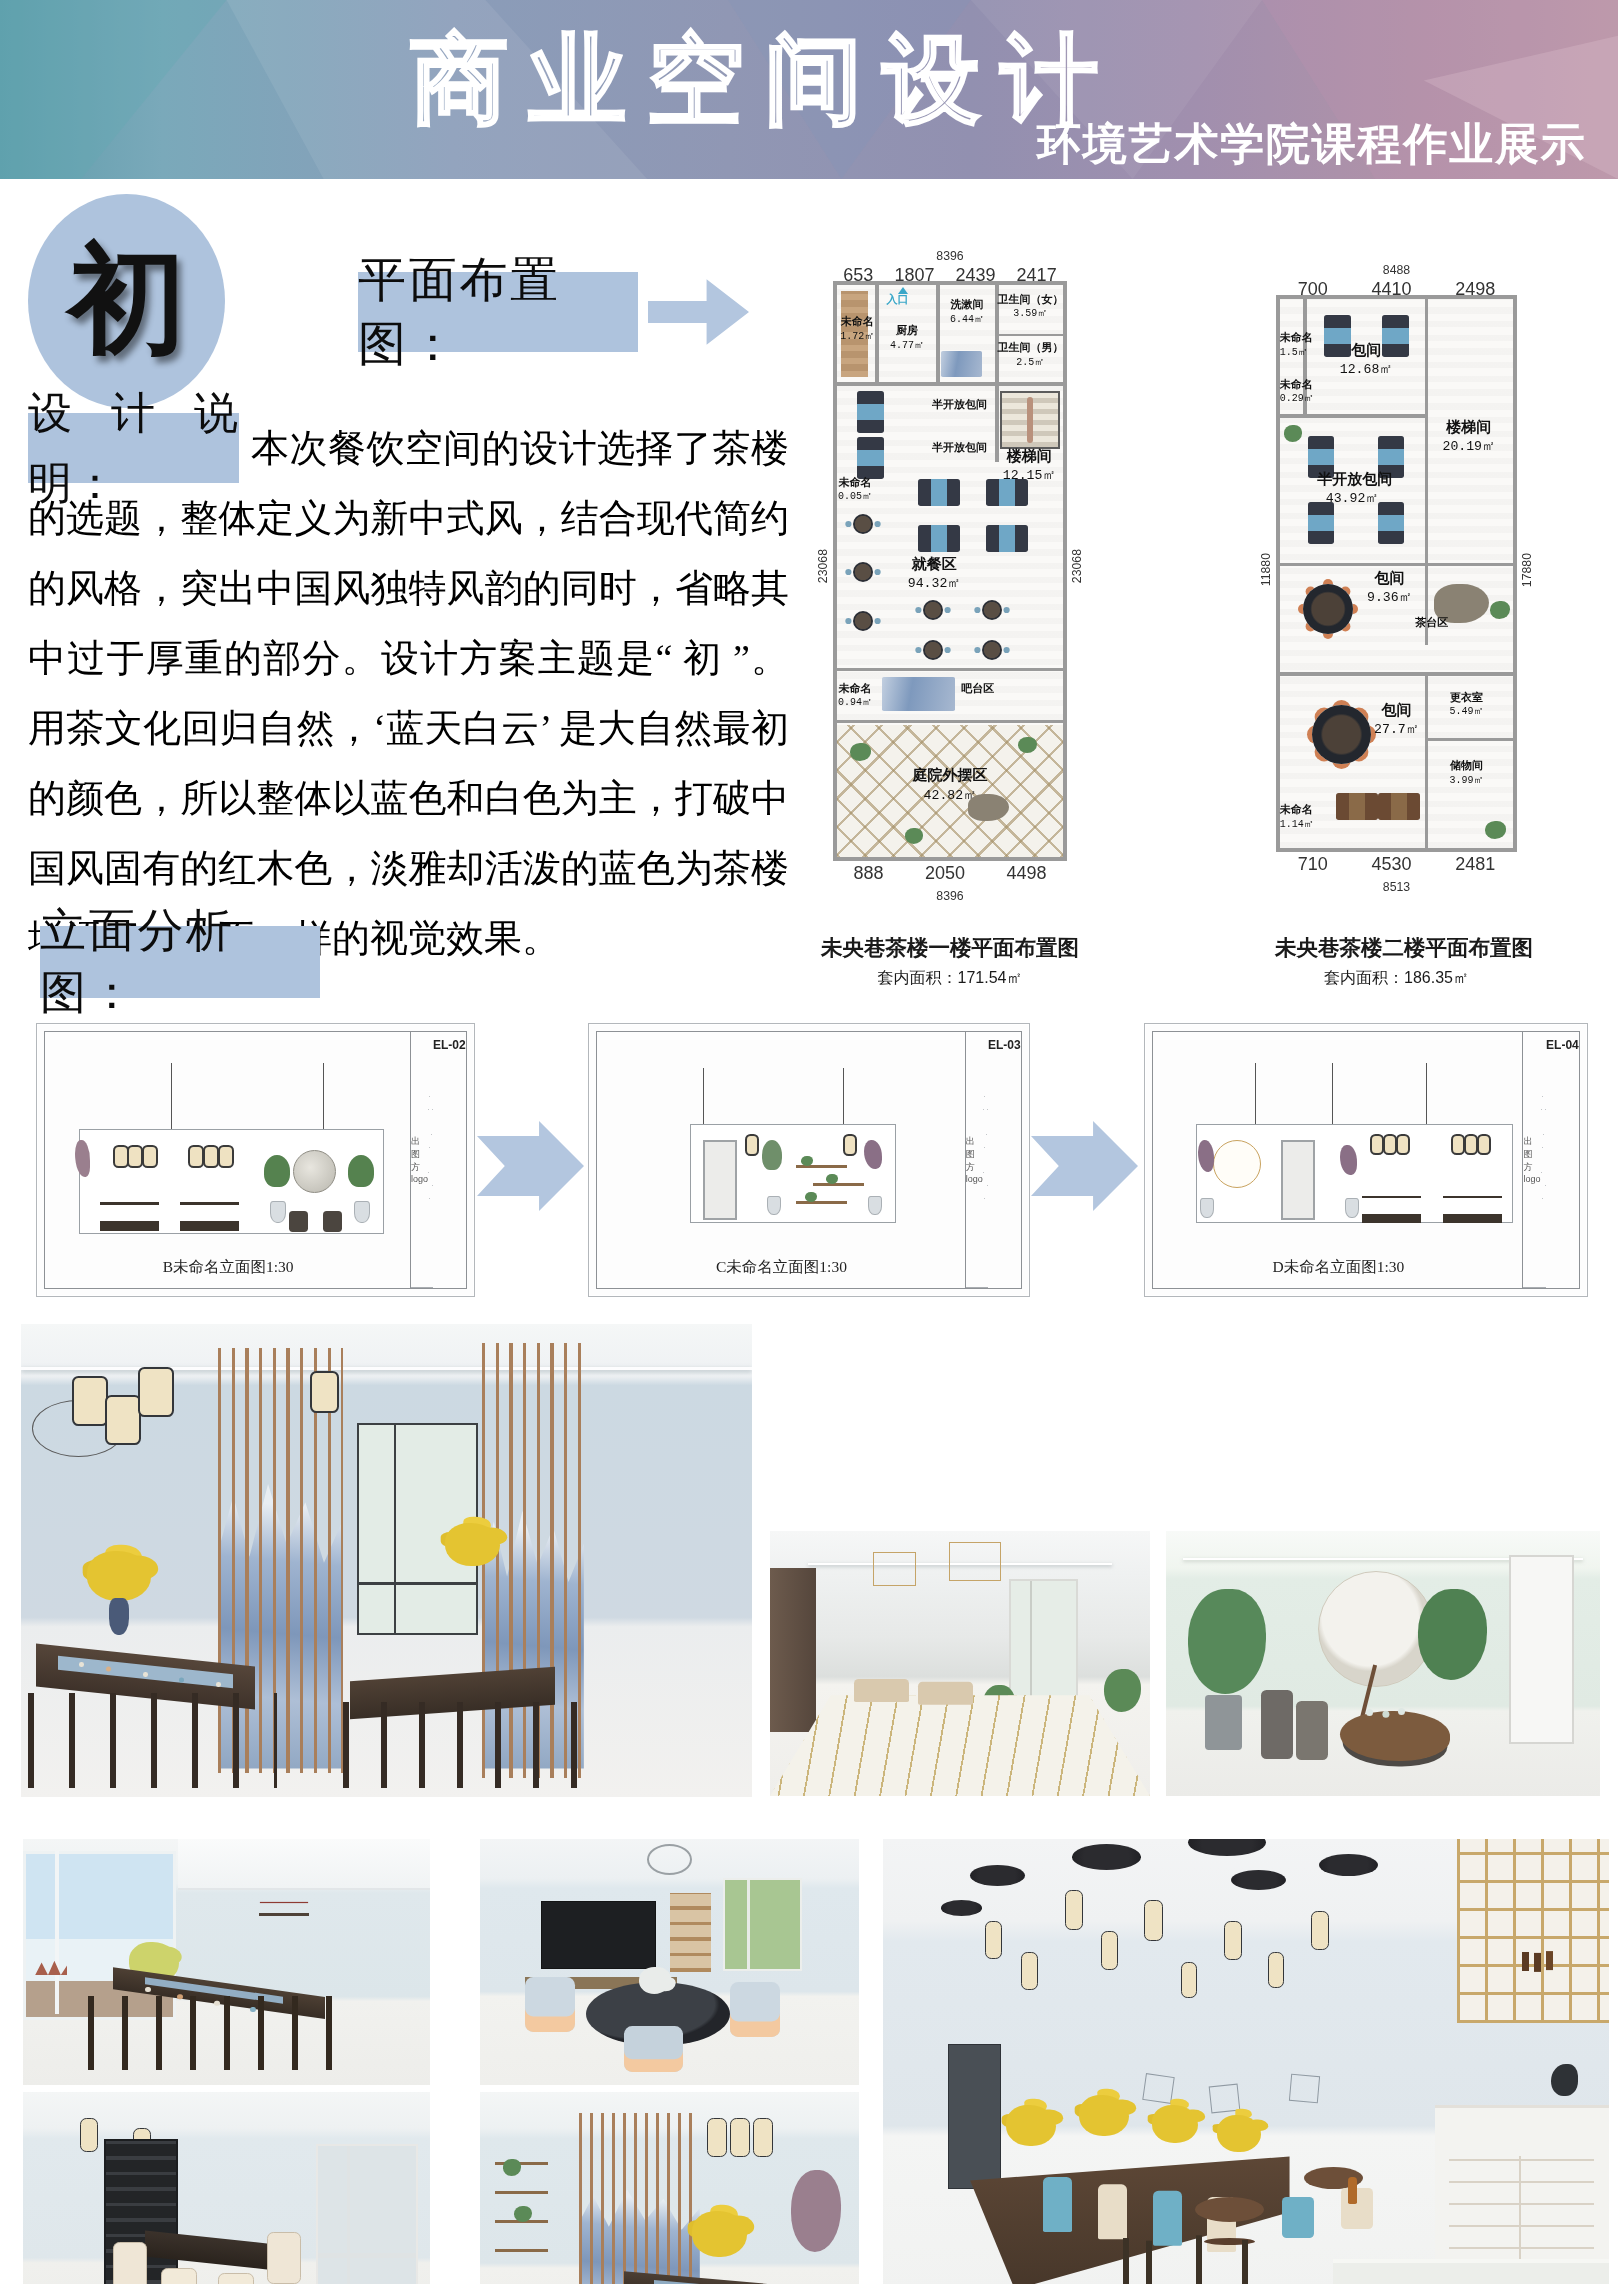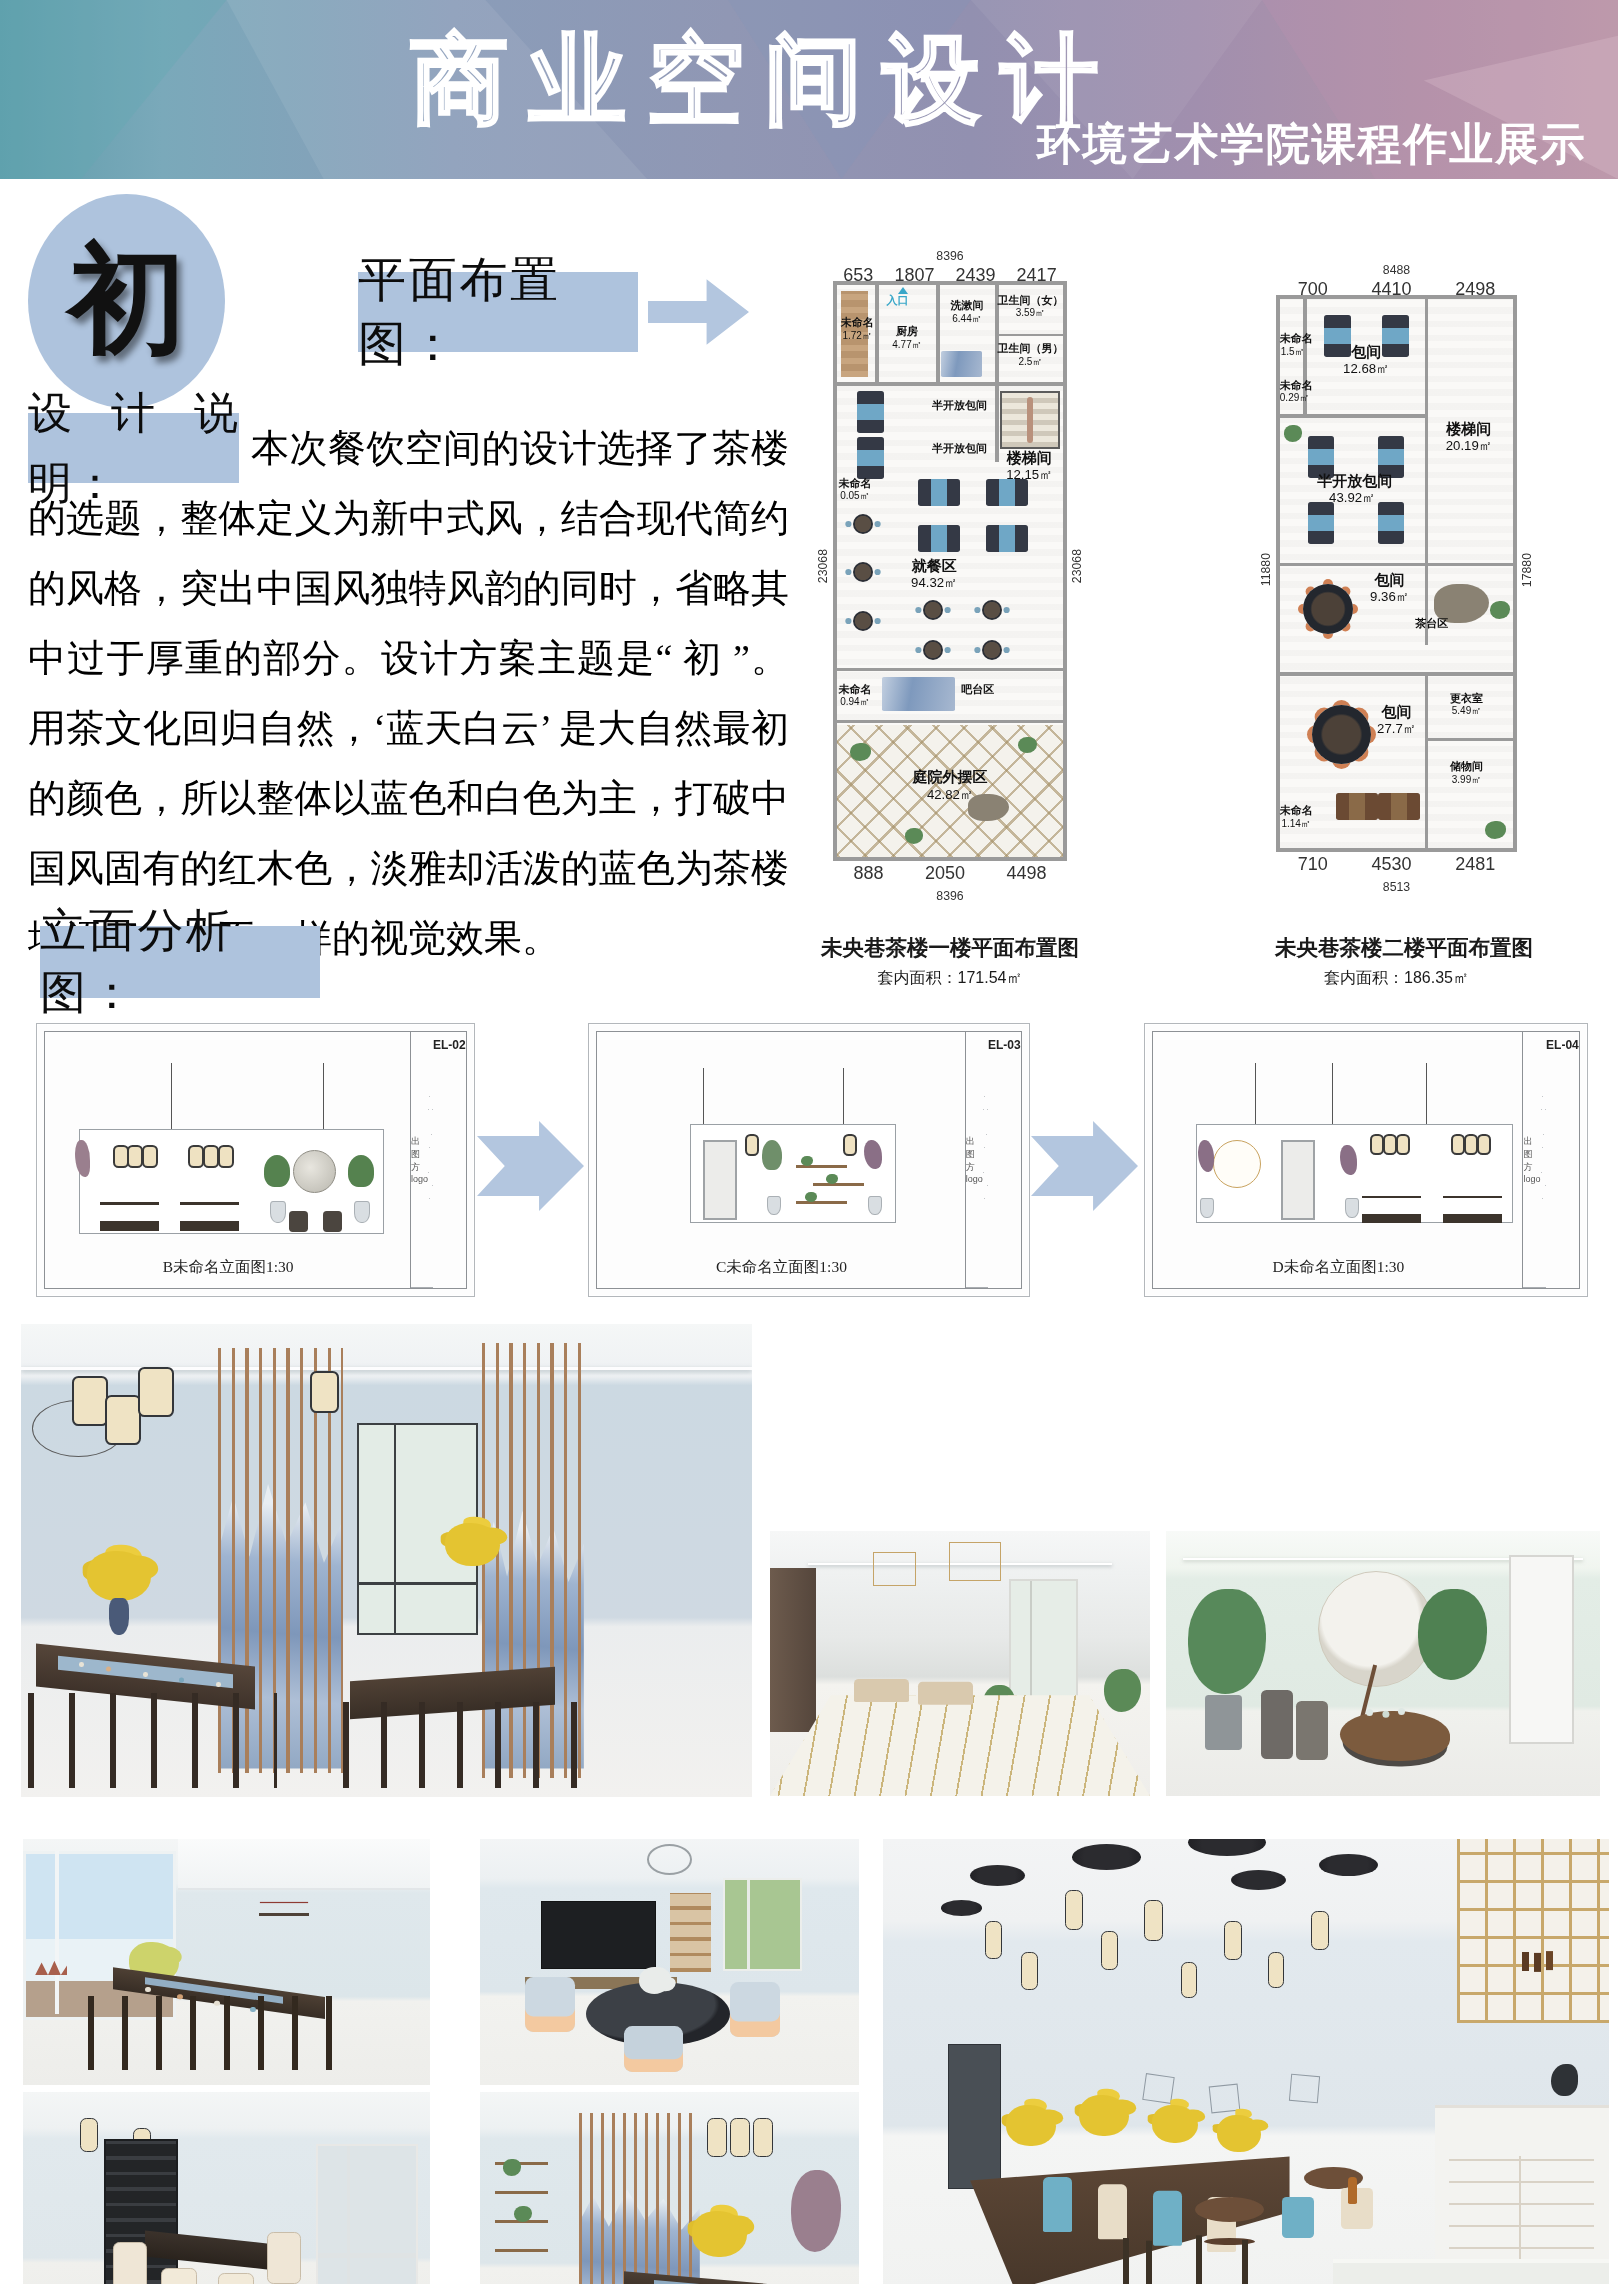--- a/index.html
+++ b/index.html
@@ -24,21 +24,21 @@
     text-shadow:4.6px 5.5px 6.4px rgba(0,0,0,0.45);}
   .bigarrow{background:var(--arrow);}
   
   #note-wrap{left:28px;top:413px;width:761px;font-family:"Liberation Serif",serif;
     font-size:38px;line-height:70px;color:#000;text-align:justify;}
   #note-label{float:left;width:211px;height:70px;margin-right:12px;font-family:"Liberation Sans",sans-serif;
     font-size:44px;letter-spacing:0.9px;}
   
   .plan{background:transparent;}
   .pbody{position:absolute;left:12.8px;right:12.8px;top:32px;bottom:55px;border:4.6px solid #9a9a9a;
-    background:#faf9f7;background-image:repeating-linear-gradient(0deg,rgba(0,0,0,0.025) 0 6.4px,transparent 6.4px 13.7px);}
+    background:#faf9f7;background-image:repeating-linear-gradient(0deg,rgba(0,0,0,0.025) 0 6.4px,transparent 6.4px 13.7px);font-family:Liberation Mono, monospace;}
   .wall{position:absolute;background:#9a9a9a;}
   .room{position:absolute;text-align:center;color:#111;z-index:5;}
   .room .nm{display:block;font-weight:bold;font-size:15px;line-height:1.15;white-space:nowrap;}
   .room .ar{display:block;font-size:13.2px;font-weight:400;white-space:nowrap;}
   .room.sm .nm{font-size:11px;}.room.sm .ar{font-size:10px;}
   .dim{position:absolute;font-size:12.3px;color:#333;white-space:nowrap;}
   .dimrow{position:absolute;display:flex;justify-content:space-around;font-size:18px;color:#333;}
   .vdim{writing-mode:vertical-rl;transform:rotate(180deg);}
   .tg{position:absolute;width:26.5px;height:42px;border-radius:2.7px;
     background:linear-gradient(180deg,#343945 0 30%,#6fa7c6 30% 70%,#343945 70% 100%);}

